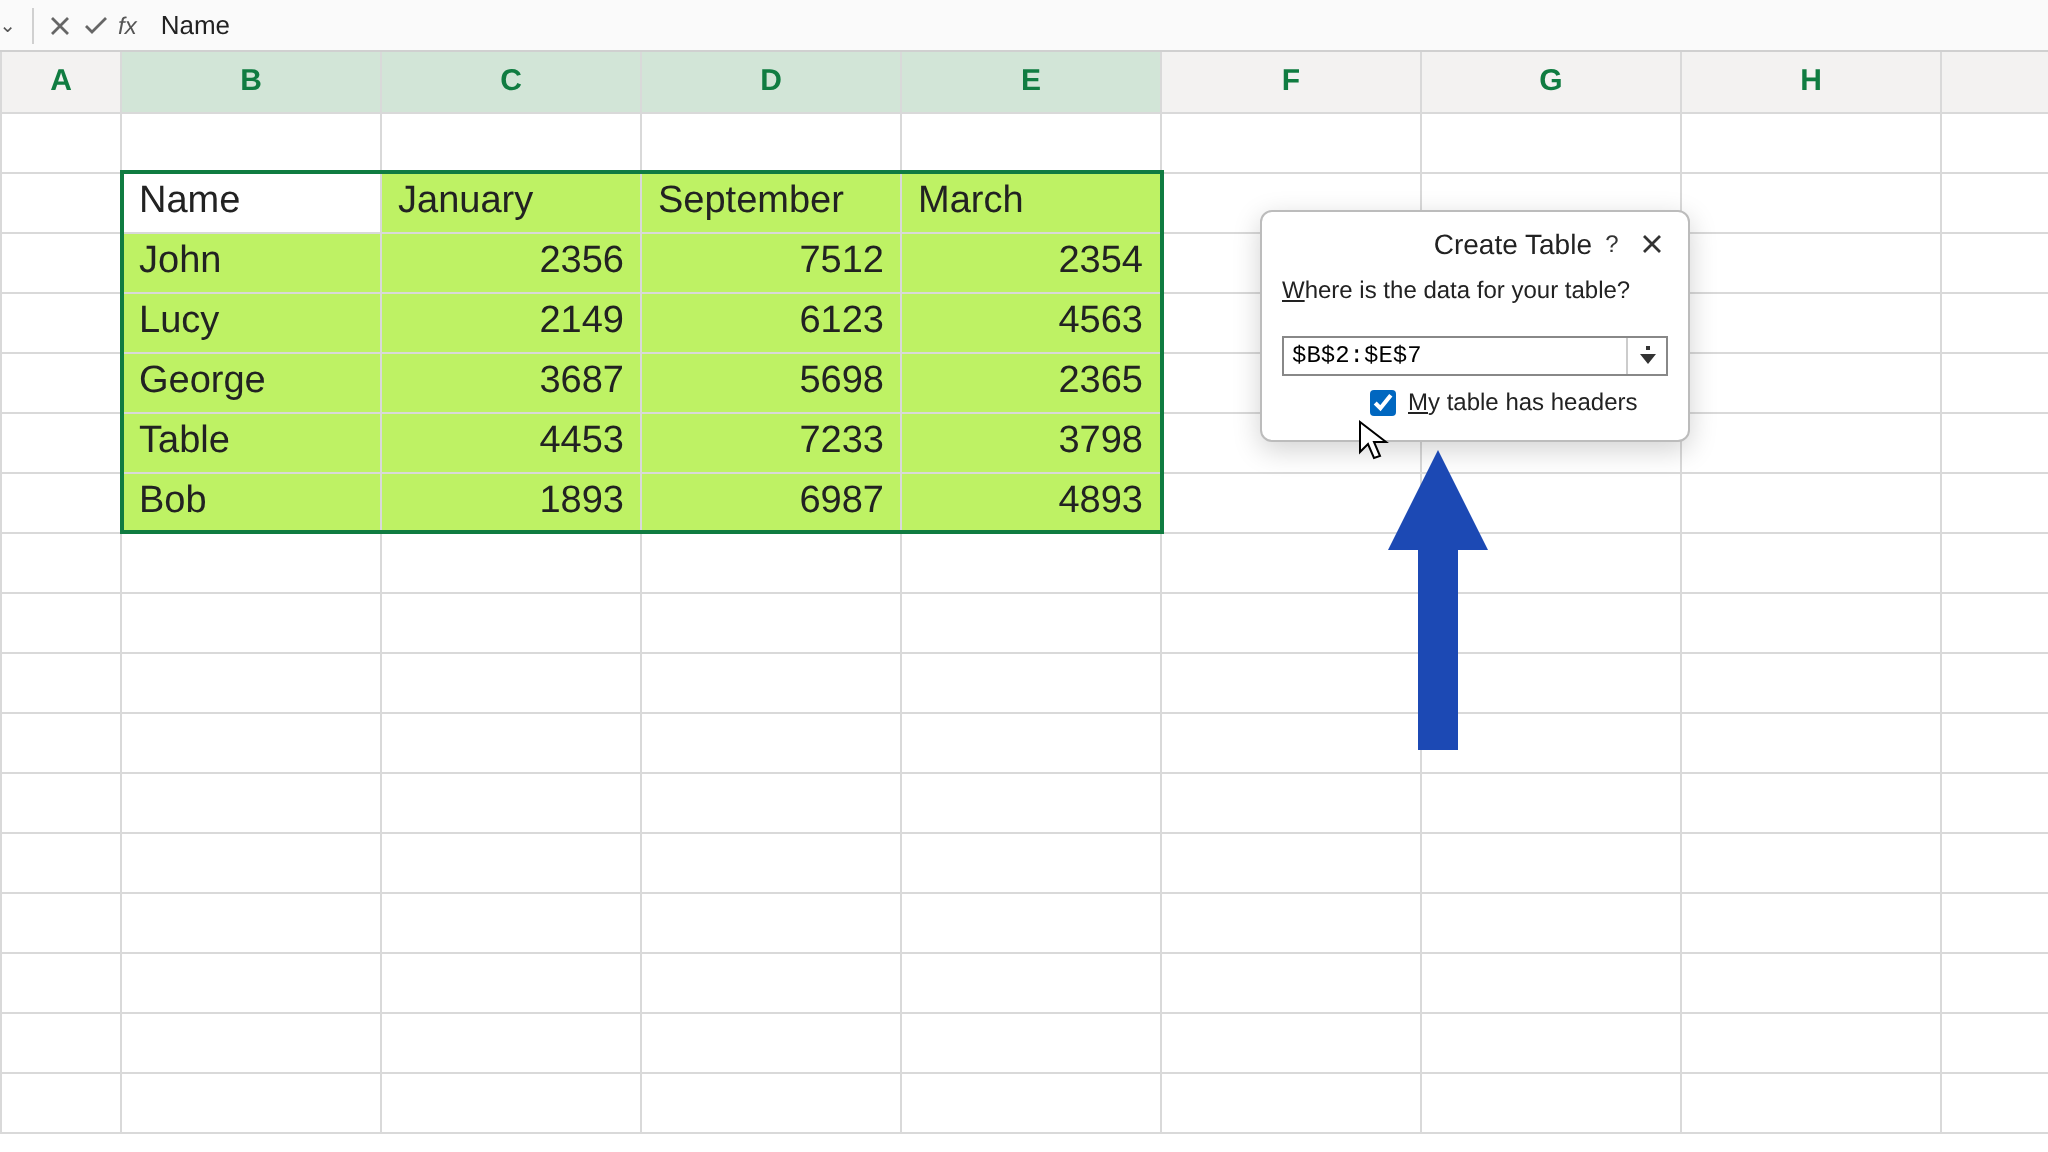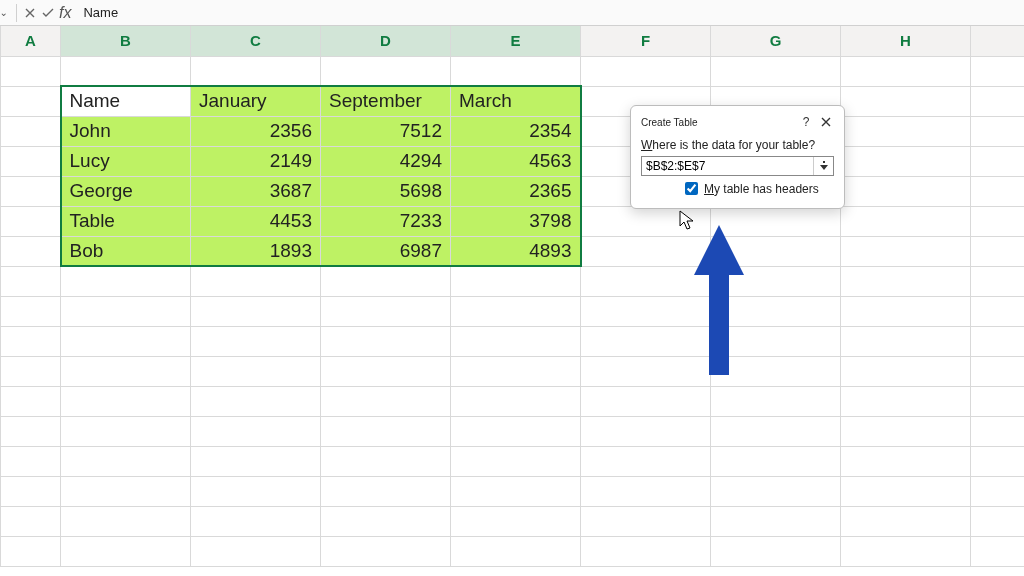--- a/index.html
+++ b/index.html
@@ -4,21 +4,21 @@
   <style>
     * { margin: 0; padding: 0; box-sizing: border-box; }
     body { font-family: "Segoe UI", Arial, sans-serif; background: #fff; color: #222; font-size: 14px; position: relative; width: 1024px; height: 576px; overflow: hidden; }
 
     
     .formula-bar { display: flex; align-items: center; height: 26px; border-bottom: 1px solid #d0d0d0; background: #fafafa; }
     .name-box { width: 12px; display: flex; align-items: center; justify-content: flex-end; padding: 0 4px; }
     .name-box .dd { font-size: 10px; color: #555; }
     .fb-divider { width: 1px; height: 18px; background: #d0d0d0; margin: 0 4px; }
     .fb-icon { width: 18px; height: 18px; display: flex; align-items: center; justify-content: center; color: #555; }
-    .fx { font-style: italic; font-size: 16px; color: #555; margin: 0 6px 0 2px; }
+    .fx { font-style: italic; font-size: 12px; color: #555; margin: 0 6px 0 2px; }
     .formula-value { font-size: 13px; flex: 1; padding-left: 6px; }
 
     
     .grid-wrap { position: relative; }
     table.grid { border-collapse: collapse; width: 100%; table-layout: fixed; }
     .grid th, .grid td { border: 1px solid #d9d9d9; height: 30px; padding: 0 8px; font-weight: normal; }
     .grid th.colhdr { background: #f3f2f1; color: #107c41; font-weight: 600; text-align: center; font-size: 15px; height: 30px; border-top: none; }
     .grid th.colhdr.sel { background: #d2e5d7; }
     .grid td { font-size: 19px; color: #222; }
     .col-A { width: 60px; }
@@ -40,29 +40,29 @@
       position: absolute;
       left: 630px; top: 105px;
       width: 215px;
       background: #ffffff;
       border: 1px solid #bcbcbc;
       border-radius: 6px;
       box-shadow: 0 4px 14px rgba(0,0,0,0.18);
       font-size: 12px;
     }
     .dialog .titlebar { display: flex; align-items: center; padding: 6px 8px 4px 10px; }
-    .dialog .title { flex: 1; font-size: 10px; }
+    .dialog .title { flex: 1; font-size: 14px; text-align: right; }
     .dialog .iconbtn { width: 20px; height: 20px; display: flex; align-items: center; justify-content: center; color: #333; }
     .dialog .body { padding: 2px 10px 12px 10px; }
-    .dialog .prompt { font-size: 12px; margin-bottom: 4px; }
+    .dialog .prompt { font-size: 12px; margin-bottom: 16px; }
     .dialog .prompt u { text-decoration: underline; }
     .rangebox { display: flex; border: 1px solid #888; background: #fff; margin-bottom: 6px; }
-    .rangebox input { flex: 1; border: none; font-size: 12px; padding: 2px 4px; outline: none; font-family: Liberation Sans, sans-serif; }
+    .rangebox input { flex: 1; border: none; font-size: 12px; padding: 2px 4px; outline: none; font-family: Liberation Mono, monospace; }
     .rangebox .selbtn { width: 20px; display: flex; align-items: center; justify-content: center; border-left: 1px solid #ccc; }
-    .check-row { display: flex; align-items: flex-start; gap: 6px; margin-bottom: 0; font-size: 12px; padding-left: 44px; }
+    .check-row { display: flex; align-items: flex-end; gap: 6px; margin-bottom: 0; font-size: 12px; padding-left: 44px; }
     .check-row input { accent-color: #0067c0; }
     .dlg-buttons { display: flex; gap: 10px; justify-content: center; }
     .dlg-buttons button { width: 72px; height: 24px; border: 1px solid #999; background: #fff; font-size: 12px; cursor: pointer; }
     .dlg-buttons button.focus { border: 2px solid #0067c0; background: #e5f1fb; }
 
     
     .arrow { position: absolute; left: 694px; top: 225px; pointer-events: none; }
 
     
     .cursor { position: absolute; left: 679px; top: 210px; pointer-events: none; }
@@ -149,21 +149,21 @@
         <td class="in right numcell">2354</td>
         <td></td>
           <td></td>
           <td></td>
           <td></td>
       </tr>
       <tr>
         <td></td>
         <td class="in left textcell">Lucy</td>
         <td class="in numcell">2149</td>
-        <td class="in numcell">4294</td>
+        <td class="in numcell">6123</td>
         <td class="in right numcell">4563</td>
         <td></td>
           <td></td>
           <td></td>
           <td></td>
       </tr>
       <tr>
         <td></td>
         <td class="in left textcell">George</td>
         <td class="in numcell">3687</td>

